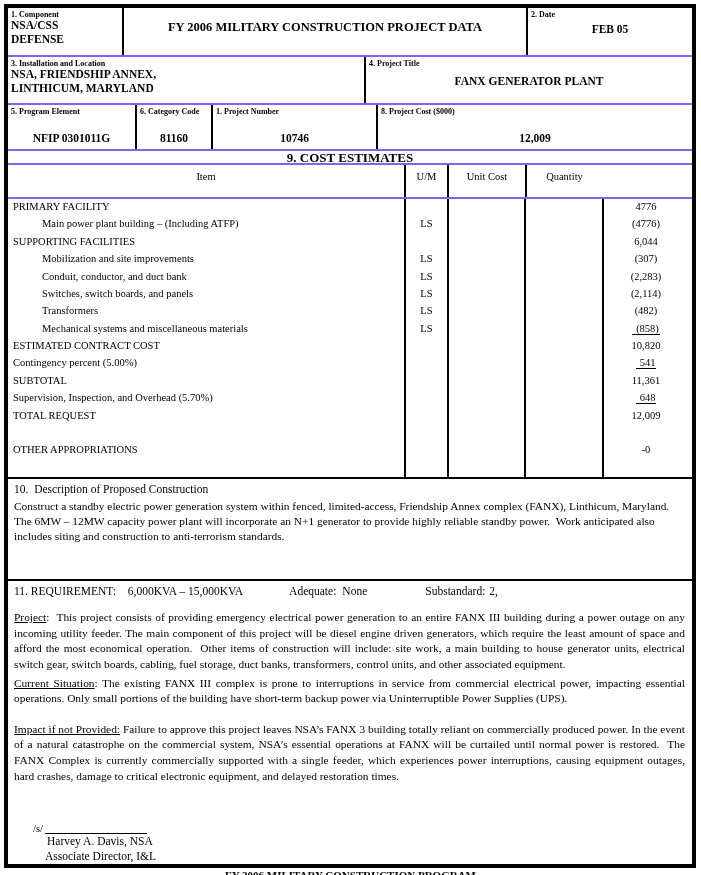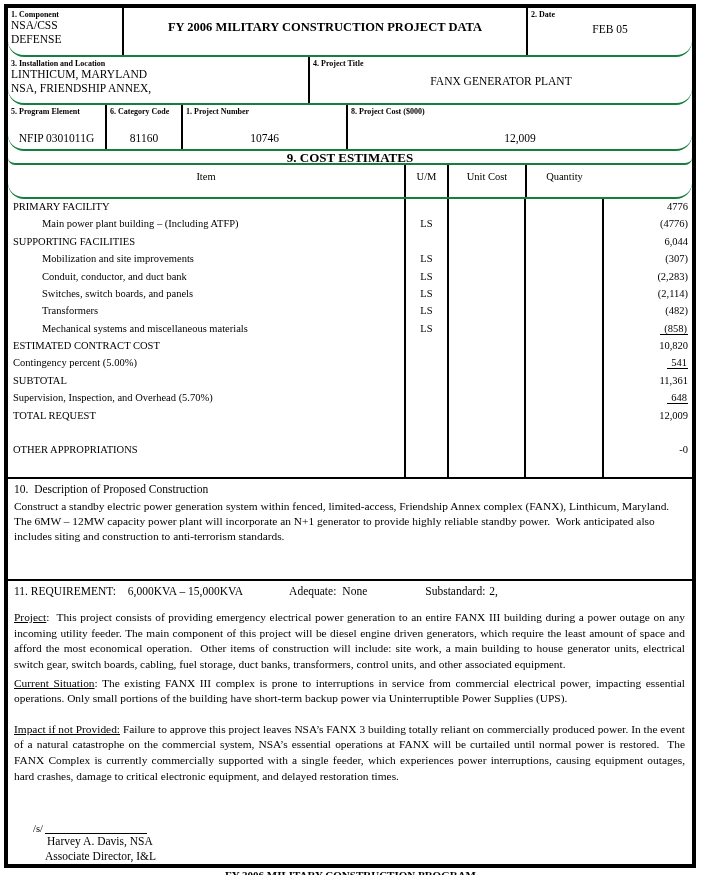--- a/index.html
+++ b/index.html
@@ -5,45 +5,45 @@
   html,body{margin:0;padding:0;}
   body{
     width:701px;height:875px;position:relative;background:#fff;color:#000;
     font-family:"Liberation Serif", serif;overflow:hidden;
   }
   *{box-sizing:border-box;}
   .page{
     position:absolute;left:4px;top:4px;width:692px;height:864px;
     border:4px solid #000;display:flex;flex-direction:column;background:#fff;
   }
-  .row{display:flex;border-bottom:2px solid #15803d;flex-shrink:0;border-radius:16px;}
+  .row{display:flex;border-bottom:2px solid #8b5cf6;flex-shrink:0;}
   .cell{position:relative;}
   .cell + .cell{border-left:2px solid #000;}
   .lbl{font-size:8px;font-weight:bold;padding:2px 2px 0 3px;line-height:1.15;white-space:pre-wrap;}
-  .bold-val{font-weight:normal;font-size:11.5px;}
+  .bold-val{font-weight:bold;font-size:11.5px;}
 
   
   .rowA{height:49px;}
   .box1{width:114px;}
   .box1 .bv{padding-left:3px;line-height:1.2;}
   .titlecell{flex:1;text-align:center;}
   .form-title{font-weight:bold;font-size:12.5px;padding-top:12px;}
   .box2{width:166px;}
   .box2 .bv{text-align:center;padding-top:4px;}
 
   
   .rowB{height:48px;}
-  .box3{width:300px;}
+  .box3{width:356px;}
   .box3 .bv{padding-left:3px;line-height:1.2;}
   .box4{flex:1;}
   .box4 .bv{text-align:center;padding-top:7px;}
 
   
   .rowC{height:46px;}
-  .box5{width:97px;}
+  .box5{width:127px;}
   .box6{width:76px;}
   .box7{width:165px;}
   .box8{flex:1;}
   .rowC .bv{text-align:center;position:absolute;left:0;right:0;bottom:5px;}
 
   
   .rowD{height:14px;justify-content:center;align-items:flex-start;}
   .cost-title{font-weight:bold;font-size:13px;line-height:13px;}
 
   
@@ -56,21 +56,21 @@
   .rowE .cell{text-align:center;font-size:10.5px;padding-top:6px;}
   .rowE .col-item{text-align:center;}
 
   
   .tbody{height:280px;display:flex;flex-direction:column;border-bottom:2px solid #000;flex-shrink:0;}
   .cost-row{display:flex;flex:1;min-height:0;}
   .cost-row .cell{font-size:10.5px;line-height:1.15;}
   .cost-row .col-item{padding-left:5px;padding-top:2px;white-space:nowrap;overflow:visible;}
   .cost-row .col-item.indent{padding-left:34px;}
   .cost-row .col-um{text-align:center;padding-top:2px;}
-  .cost-row .col-cost{text-align:right;padding-right:4px;padding-top:2px;}
+  .cost-row .col-cost{text-align:center;padding-right:4px;padding-top:2px;}
   .cost-row .col-cost .underlined{border-bottom:1px solid #000;padding:0 1px 0 4px;}
 
   
   .sec10{height:102px;border-bottom:2px solid #000;flex-shrink:0;}
   .sec10-heading{font-size:11.5px;padding:4px 0 0 6px;white-space:pre-wrap;}
   .sec10-body{font-size:11.4px;line-height:1.33;padding:4px 10px 0 6px;white-space:pre-wrap;}
 
   
   .sec11{flex:1;position:relative;}
   .req-line{font-size:11.5px;padding:4px 0 0 6px;white-space:nowrap;}
@@ -119,22 +119,22 @@
     </div>
     <div class="cell box2">
       <div class="lbl">2. Date</div>
       <div class="bold-val bv">FEB 05</div>
     </div>
   </div>
 
   <div class="row rowB">
     <div class="cell box3">
       <div class="lbl">3. Installation and Location</div>
+      <div class="bold-val bv">NSA, FRIENDSHIP ANNEX,</div>
       <div class="bold-val bv">LINTHICUM, MARYLAND</div>
-      <div class="bold-val bv">NSA, FRIENDSHIP ANNEX,</div>
     </div>
     <div class="cell box4">
       <div class="lbl">4. Project Title</div>
       <div class="bold-val bv">FANX GENERATOR PLANT</div>
     </div>
   </div>
 
   <div class="row rowC">
     <div class="cell box5">
       <div class="lbl">5. Program Element</div>

